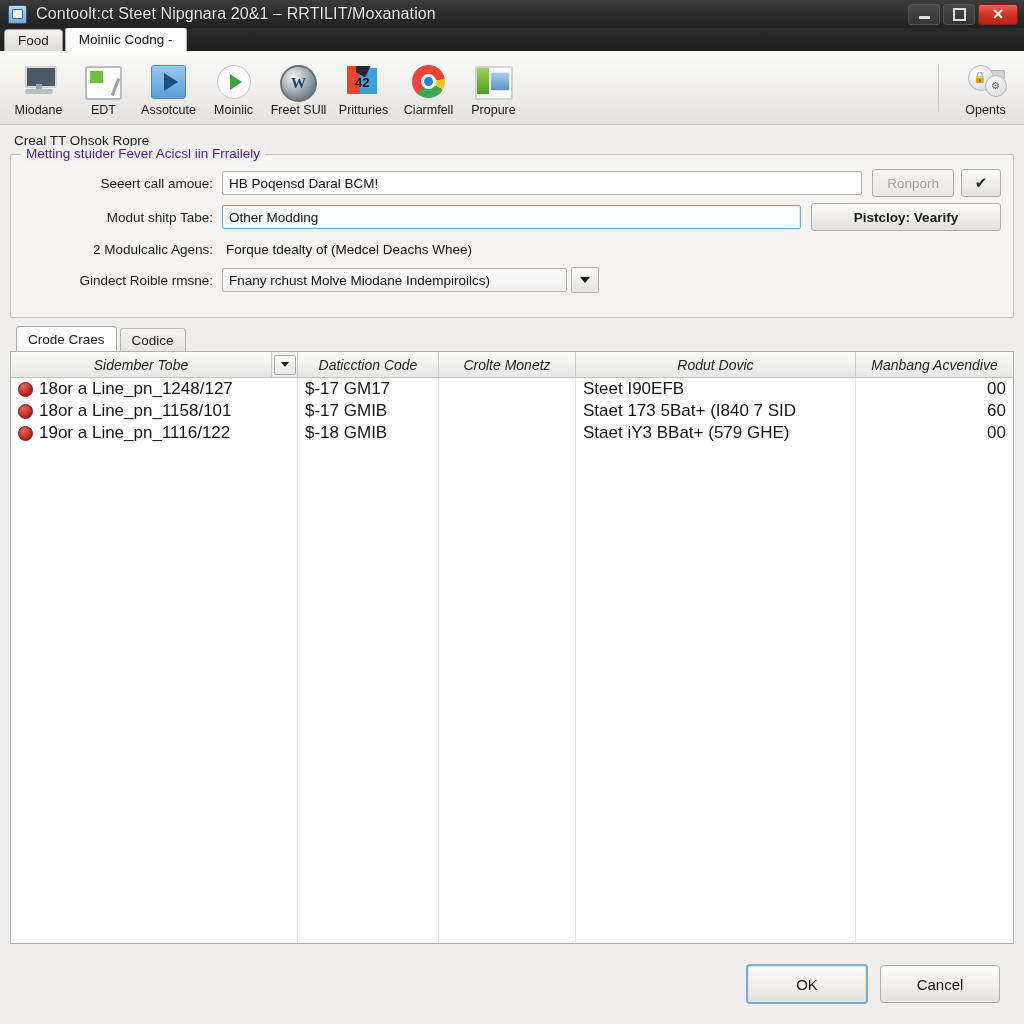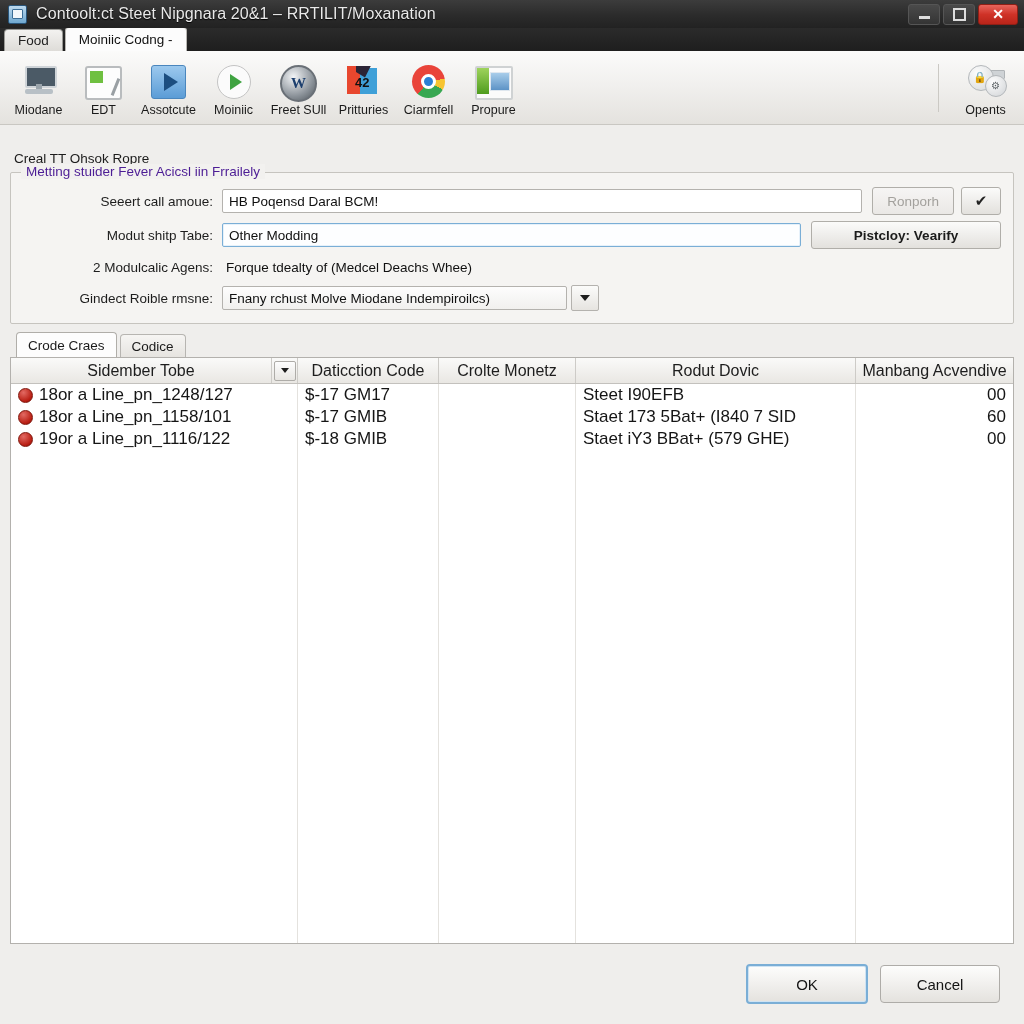--- a/index.html
+++ b/index.html
@@ -120,33 +120,33 @@
   .ic-prog{width:34px;height:30px;margin:4px auto 0;position:relative;background:#fbfbfb;border:2px solid #cfd2d3;border-radius:2px;}
   .ic-prog .gl{position:absolute;left:0;top:0;width:12px;height:26px;background:linear-gradient(180deg,#9ed35c,#4f9c1e);}
   .ic-prog .bl{position:absolute;right:1px;top:4px;width:18px;height:17px;background:linear-gradient(180deg,#a8cdea,#5d93c6);border:1px solid #dfe7ef;}
 
   .ic-opt{width:40px;height:34px;margin:3px auto 0;position:relative;}
   .ic-opt .c1{position:absolute;left:1px;top:0;width:24px;height:24px;border-radius:50%;background:radial-gradient(circle at 35% 30%,#fdfdfd,#d5d8da);border:1px solid #b4b8bb;display:flex;align-items:center;justify-content:center;font-size:11px;color:#5c6266;}
   .ic-opt .c2{position:absolute;right:0;top:10px;width:20px;height:20px;border-radius:50%;background:radial-gradient(circle at 35% 30%,#fdfdfd,#d0d3d6);border:1px solid #b4b8bb;display:flex;align-items:center;justify-content:center;font-size:10px;color:#5c6266;}
   .ic-opt .bar{position:absolute;left:16px;top:5px;width:20px;height:7px;background:#cfd3d6;border:1px solid #b0b4b7;border-radius:1px;}
 
   
-  .content{flex:1 1 auto;display:flex;flex-direction:column;padding:26px 10px 0;min-height:0;}
+  .content{flex:1 1 auto;display:flex;flex-direction:column;padding:8px 10px 0;min-height:0;}
   .section-title{font-size:13.5px;color:#1c1c1c;margin:0 0 6px 4px;}
 
   .groupbox{
     border:1px solid #c6c4bf;background:#f5f4f2;border-radius:2px;
     padding:14px 12px 12px;position:relative;margin-bottom:9px;
   }
   .groupbox > legend{
     position:absolute;top:-9px;left:10px;background:#f2f1ef;
     padding:0 5px;font-size:13.5px;color:#4c1d95;text-align:center;
   }
   .form-row{display:flex;align-items:center;margin-bottom:6px;}
-  .form-row:last-child{margin-bottom:0;}
+  .form-row:last-child{margin-bottom:12px;}
   .fl{
     width:190px;flex:0 0 190px;text-align:right;padding-right:9px;
     font-size:13.5px;color:#1d1d1d;white-space:nowrap;
   }
   .fi{
     flex:1 1 auto;height:24px;box-sizing:border-box;
     background:#fff;border:1px solid #b4b2ae;border-radius:2px;
     font-size:13.5px;color:#101010;padding:0 6px;
     display:flex;align-items:center;
   }
@@ -185,24 +185,24 @@
   .grid{
     flex:1 1 auto;min-height:0;display:flex;flex-direction:column;
     border:1px solid #b3b1ad;background:#fff;
   }
   .grid-head{
     display:flex;flex:0 0 25px;height:25px;
     background:linear-gradient(180deg,#fafaf9,#e9e7e3);
     border-bottom:1px solid #c3c1bd;
   }
   .gh{
-    font-size:16px;color:#1d1d1d;
+    font-size:14px;color:#1d1d1d;
     display:flex;align-items:center;justify-content:center;
     border-right:1px solid #cdcbc7;box-sizing:border-box;
-    overflow:hidden;white-space:nowrap;
+    overflow:hidden;white-space:nowrap;font-style:italic;
   }
   .gh.sortbtn{flex:0 0 26px;}
   .sort-box{
     width:20px;height:18px;border:1px solid #aeaca8;border-radius:2px;
     background:linear-gradient(180deg,#fdfdfd,#e8e6e2);
     display:flex;align-items:center;justify-content:center;
   }
   .sort-box .caret{border-left-width:4px;border-right-width:4px;border-top-width:5px;}
   .grid-body{flex:1 1 auto;position:relative;overflow:hidden;background:#fff;}
   .vrule{position:absolute;top:0;bottom:0;width:1px;background:#e4e2de;}

